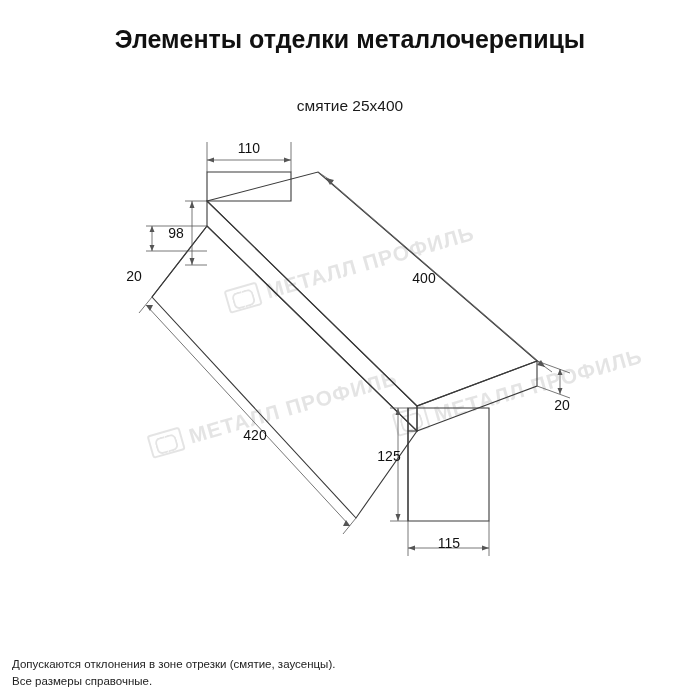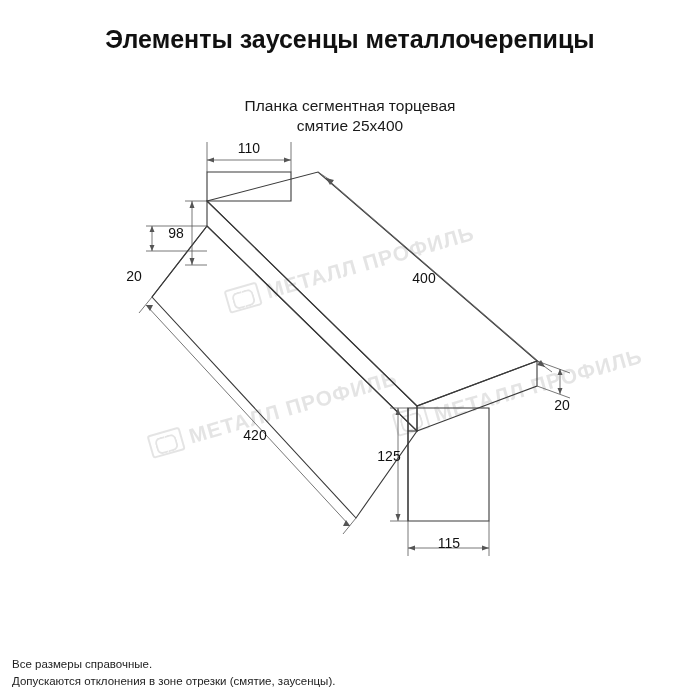--- a/index.html
+++ b/index.html
@@ -105,24 +105,23 @@
     font-family: "Liberation Sans", sans-serif;
     font-size: 14px;
     fill: #111111;
   }
 </style>
 </head>
 <body>
 
 <div id="page">
 
-  <div class="title">Элементы заусенцы металлочерепицы</div>
+  <div class="title">Элементы отделки металлочерепицы</div>
 
   <div class="subtitle">
-    <div>Планка сегментная торцевая</div>
     <div>смятие 25х400</div>
   </div>
 
   <div class="wm wm1"><span class="mark"></span><span>МЕТАЛЛ ПРОФИЛЬ</span></div>
   <div class="wm wm2"><span class="mark"></span><span>МЕТАЛЛ ПРОФИЛЬ</span></div>
   <div class="wm wm3"><span class="mark"></span><span>МЕТАЛЛ ПРОФИЛЬ</span></div>
 
   <svg class="drawing" viewBox="0 0 700 700" width="700" height="700">
     <g fill="none" stroke="#3a3a3a" stroke-width="1.1" stroke-linejoin="miter" stroke-linecap="butt">
 
@@ -233,17 +232,17 @@
       <text x="134" y="281" text-anchor="middle">20</text>
       <text x="424" y="283" text-anchor="middle">400</text>
       <text x="562" y="410" text-anchor="middle">20</text>
       <text x="255" y="440" text-anchor="middle">420</text>
       <text x="389" y="461" text-anchor="middle">125</text>
       <text x="449" y="548" text-anchor="middle">115</text>
     </g>
   </svg>
 
   <div class="footnotes">
+    <div>Допускаются отклонения в зоне отрезки (смятие, заусенцы).</div>
     <div>Все размеры справочные.</div>
-    <div>Допускаются отклонения в зоне отрезки (смятие, заусенцы).</div>
   </div>
 
 </div>
 
 </body></html>

